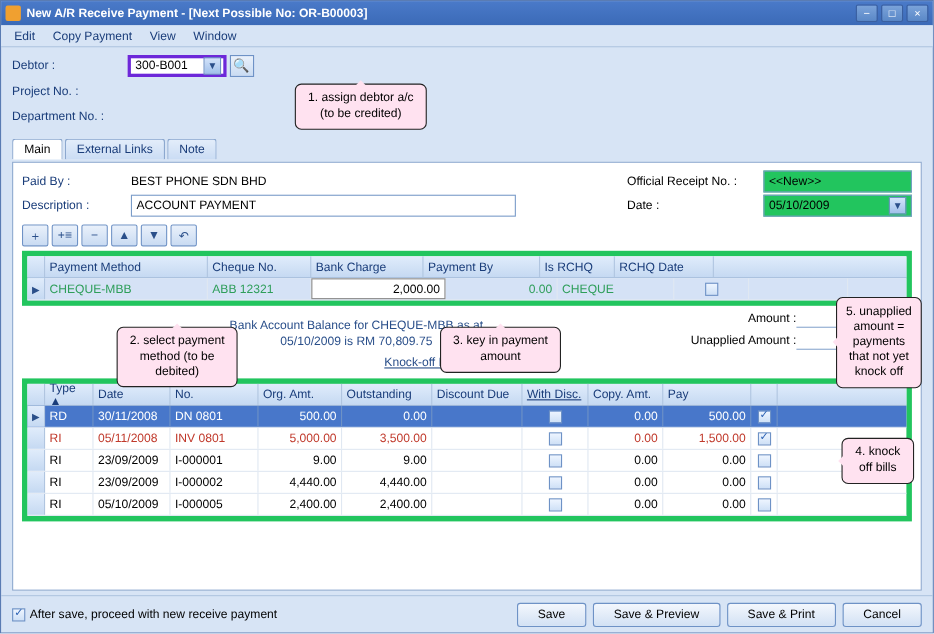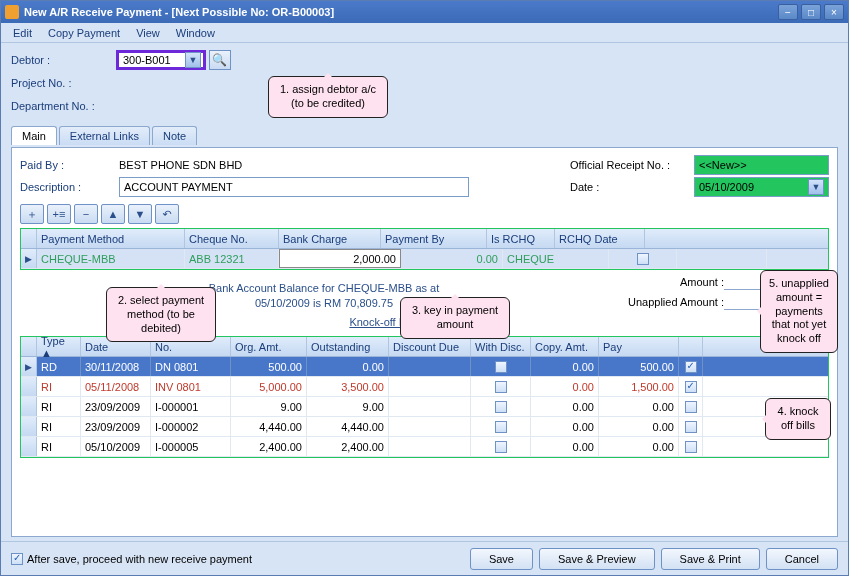--- a/index.html
+++ b/index.html
@@ -31,21 +31,21 @@
 .row2 { display:flex; align-items:center; height:22px; gap:4px;}
 .row2 .label { width: 95px; }
 .textbox { border:1px solid #7a9cc9; background:#fff; height:20px; padding:0 4px; display:flex; align-items:center; flex:1; max-width:350px;}
 .right-half { margin-left:auto; display:flex; align-items:center; gap:4px;}
 .right-half .label2 { width: 120px; color:#000; }
 .input-r { border:1px solid #7a9cc9; background:#22c55e; height:20px; padding:0 4px; width:135px; display:flex; align-items:center;}
 
 .toolbar { margin-top:6px; display:flex; gap:3px;}
 .tbtn { width:24px; height:20px; border:1px solid #6e92c6; background:linear-gradient(#eaf1fb,#c9dbf2); display:flex; align-items:center; justify-content:center; color:#2a4f8a; cursor:pointer; border-radius:2px;}
 
-.grid { margin-top:4px; border:1px solid #22c55e; background:#fff; }
+.grid { margin-top:4px; border:5px solid #22c55e; background:#fff; }
 .grid-head { display:flex; background:linear-gradient(#e0ecfb,#c5d9f2); border-bottom:1px solid #9ab5d8; height:20px;}
 .gh { border-right:1px solid #b0c5e0; padding:2px 4px; color:#1a3d7a; display:flex; align-items:center;}
 .grid-row { display:flex; height:20px; border-bottom:1px solid #e0e8f2;}
 .gc { border-right:1px solid #e0e8f2; padding:1px 4px; display:flex; align-items:center; }
 .gc.num { justify-content:flex-end;}
 .gc.ctr { justify-content:center;}
 .sel-row { background:#4877ca; color:#fff;}
 .sel-row .gc { border-right-color:#6e92c6;}
 .light-row { background:#d5e2f6;}
 .light-row .gc, .light-row .gc a { color:#2e9e5a; }
@@ -67,21 +67,21 @@
 .footer { height:34px; display:flex; align-items:center; padding:0 10px; gap:6px; border-top:1px solid #b0c5e0;}
 .footer .chk-row { display:flex; align-items:center; gap:4px;}
 .btn { border:1px solid #6e92c6; background:linear-gradient(#f3f7fd,#d2e1f4); padding:4px 18px; border-radius:3px; color:#000; cursor:pointer;}
 .footer .spacer { flex:1; }
 
 .callout { position:absolute; background:#ffe2f0; border:1px solid #222; border-radius:6px; padding:6px 8px; color:#000; text-align:center; font-size:11px; line-height:1.25; z-index:50; pointer-events:none;}
 .callout.left::after { content:""; position:absolute; left:-10px; top:50%; margin-top:-6px; border:6px solid transparent; border-right-color:#ffe2f0;}
 .callout.top::after { content:""; position:absolute; left:50%; top:-10px; margin-left:-6px; border:6px solid transparent; border-bottom-color:#ffe2f0;}
 
 .w-pm {width:148px;} .w-cq{width:94px;} .w-pa{width:122px;} .w-bc{width:102px;} .w-pb{width:106px;} .w-ir{width:68px;} .w-rd{width:90px;}
-.w-t{width:44px;} .w-d{width:70px;} .w-n{width:80px;} .w-o{width:76px;} .w-os{width:82px;} .w-dd{width:82px;} .w-wd{width:60px;} .w-da{width:68px;} .w-p{width:80px;} .w-ck{width:24px;}
+.w-t{width:44px;} .w-d{width:70px;} .w-n{width:80px;} .w-o{width:76px;} .w-os{width:82px;} .w-dd{width:82px;} .w-wd{width:60px;text-decoration:underline;} .w-da{width:68px;} .w-p{width:80px;} .w-ck{width:24px;}
 </style>
 </head>
 <body>
 
 <div class="window">
 
   <div class="titlebar">
     <div class="titlebar-icon"></div>
     <div class="titlebar-title">New A/R Receive Payment - [Next Possible No: OR-B00003]</div>
     <div class="titlebar-buttons">
@@ -318,21 +318,21 @@
     <div class="btn">Save</div>
     <div class="btn">Save &amp; Preview</div>
     <div class="btn">Save &amp; Print</div>
     <div class="btn">Cancel</div>
   </div>
 
 </div>
 
 <div class="callout top" style="left:268px; top:76px; width:120px;"><span style="white-space:pre-line;">1. assign debtor a/c
 (to be credited)</span></div>
-<div class="callout top" style="left:106px; top:287px; width:110px;"><span style="white-space:pre-line;">2. select payment
+<div class="callout top" style="left:106px; top:297px; width:110px;"><span style="white-space:pre-line;">2. select payment
 method (to be
 debited)</span></div>
 <div class="callout top" style="left:400px; top:297px; width:110px;"><span style="white-space:pre-line;">3. key in payment
 amount</span></div>
 <div class="callout left" style="left:765px; top:398px; width:66px;"><span style="white-space:pre-line;">4. knock
 off bills</span></div>
 <div class="callout left" style="left:760px; top:270px; width:78px;"><span style="white-space:pre-line;">5. unapplied
 amount =
 payments
 that not yet

